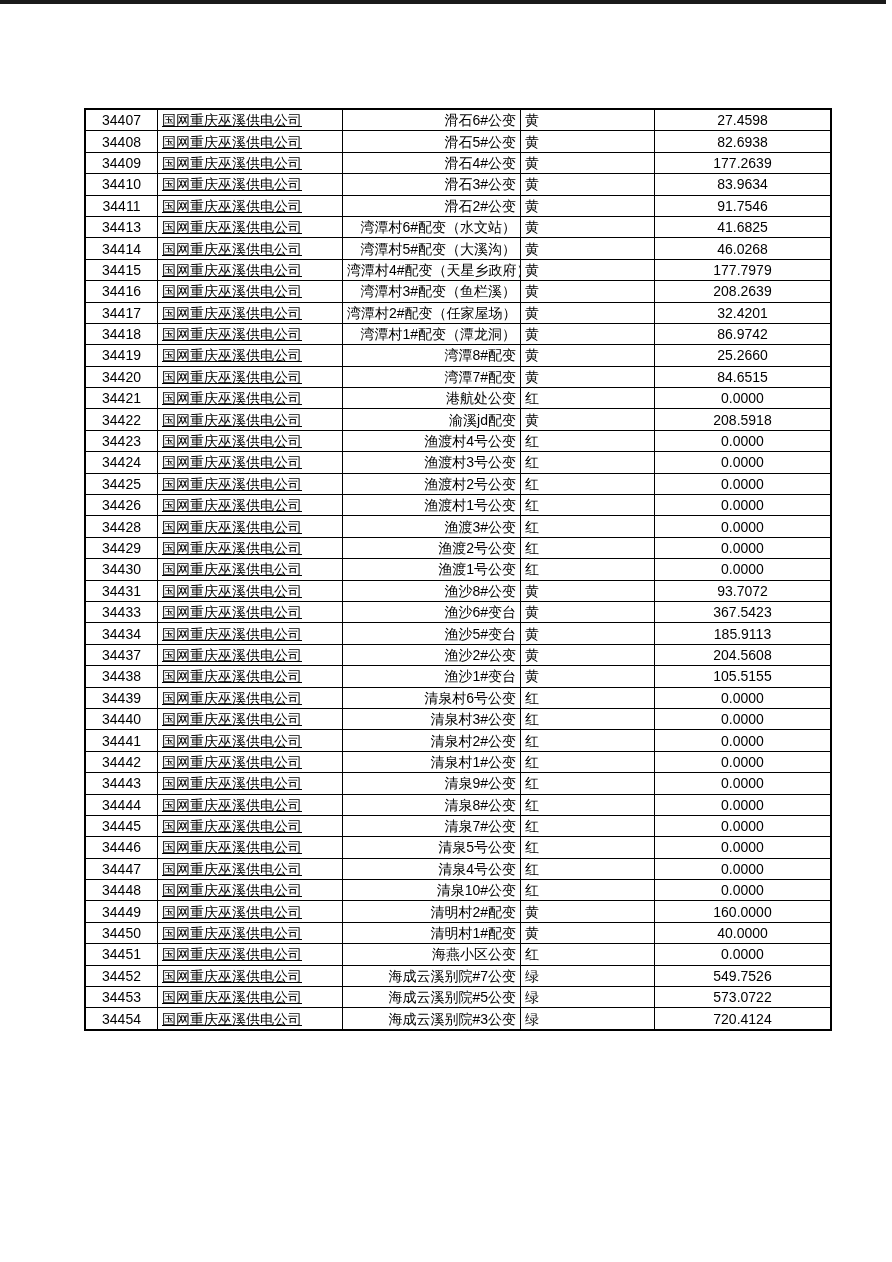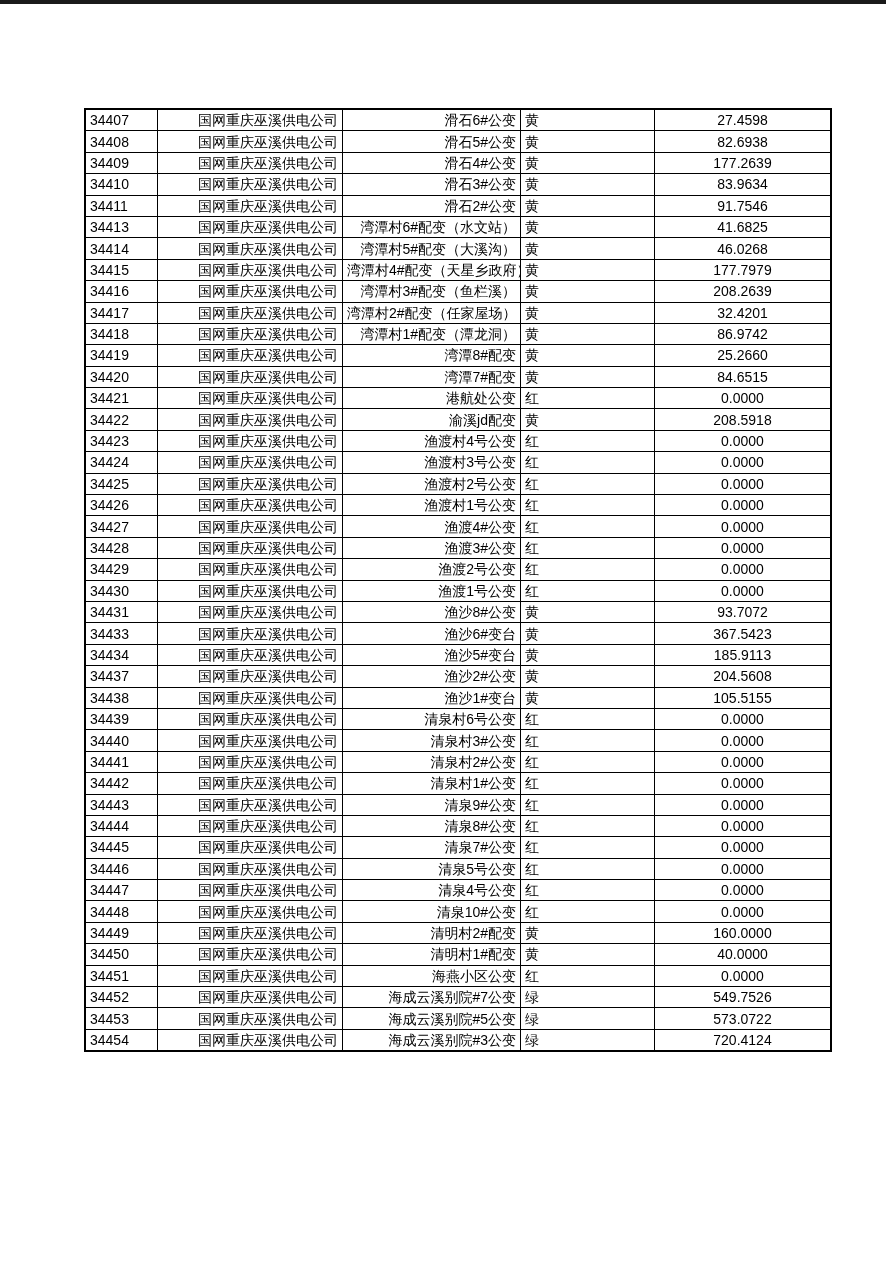--- a/index.html
+++ b/index.html
@@ -34,22 +34,22 @@
     border: 1px solid #000000;
     height: 20.4px;
     font-size: 14px;
     line-height: 1;
     color: #000000;
     padding: 0 4px;
     white-space: nowrap;
     overflow: hidden;
     vertical-align: middle;
   }
-  .col-id      { width: 63px;  text-align: left; padding-right: 7px; }
-  .col-company { width: 176px; text-align: right; }
+  .col-id      { width: 63px;  text-align: center; padding-right: 7px; }
+  .col-company { width: 176px; text-align: left; text-decoration: underline; }
   .col-device  { width: 169px; text-align: right; }
   .col-status  { width: 125px; text-align: left; }
   .col-value   { width: 167px; text-align: center; border-radius: 6px; }
 </style>
 </head>
 <body style="background: rgb(255, 255, 255);">
 
 <div class="top-bar" style="background: rgb(26, 26, 26);"></div>
 
 <table class="data-table">
@@ -181,27 +181,20 @@
         <td class="col-value">0.0000</td>
       </tr>
       <tr>
         <td class="col-id">34426</td>
         <td class="col-company">国网重庆巫溪供电公司</td>
         <td class="col-device">渔渡村1号公变</td>
         <td class="col-status">红</td>
         <td class="col-value">0.0000</td>
       </tr>
       <tr>
-        <td class="col-id">34427</td>
-        <td class="col-company">国网重庆巫溪供电公司</td>
-        <td class="col-device">渔渡4#公变</td>
-        <td class="col-status">红</td>
-        <td class="col-value">0.0000</td>
-      </tr>
-      <tr>
         <td class="col-id">34428</td>
         <td class="col-company">国网重庆巫溪供电公司</td>
         <td class="col-device">渔渡3#公变</td>
         <td class="col-status">红</td>
         <td class="col-value">0.0000</td>
       </tr>
       <tr>
         <td class="col-id">34429</td>
         <td class="col-company">国网重庆巫溪供电公司</td>
         <td class="col-device">渔渡2号公变</td>

